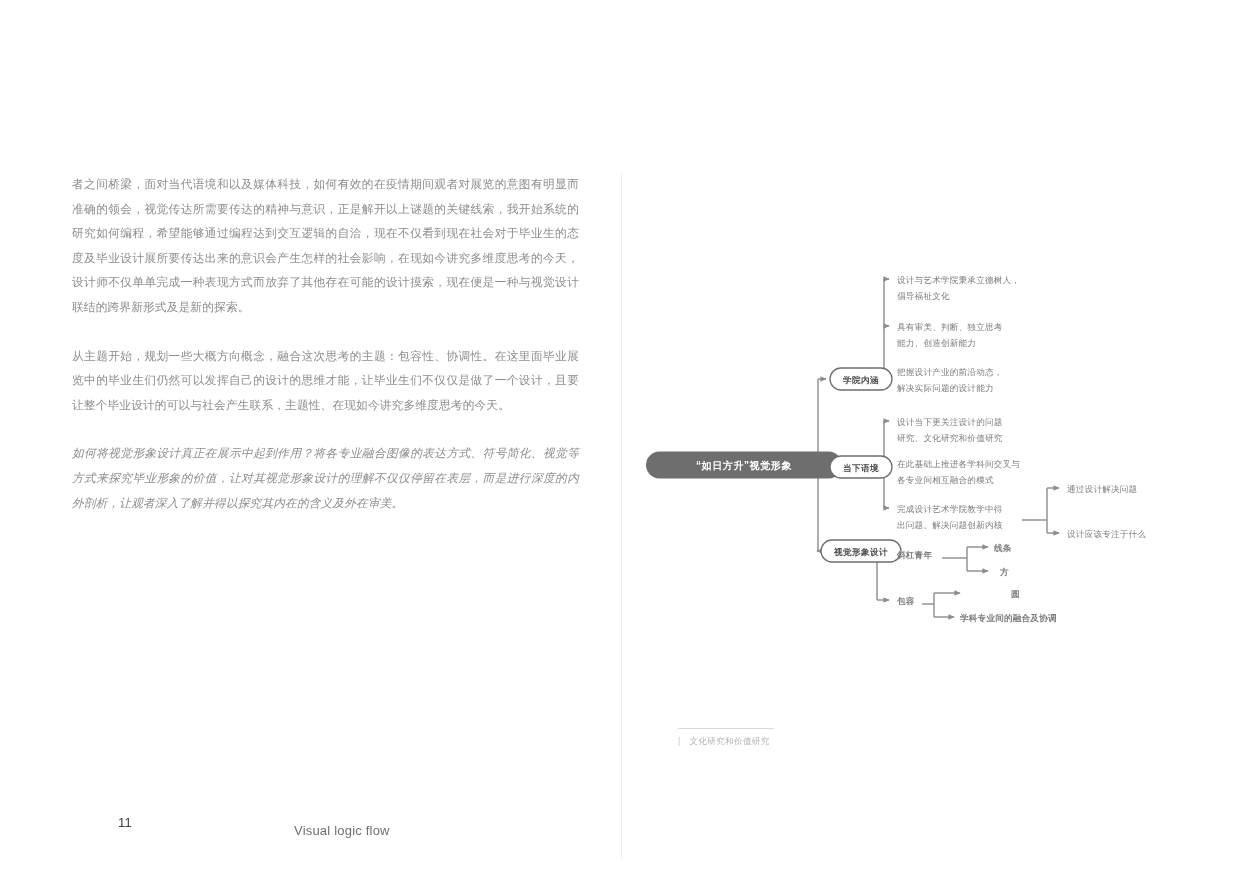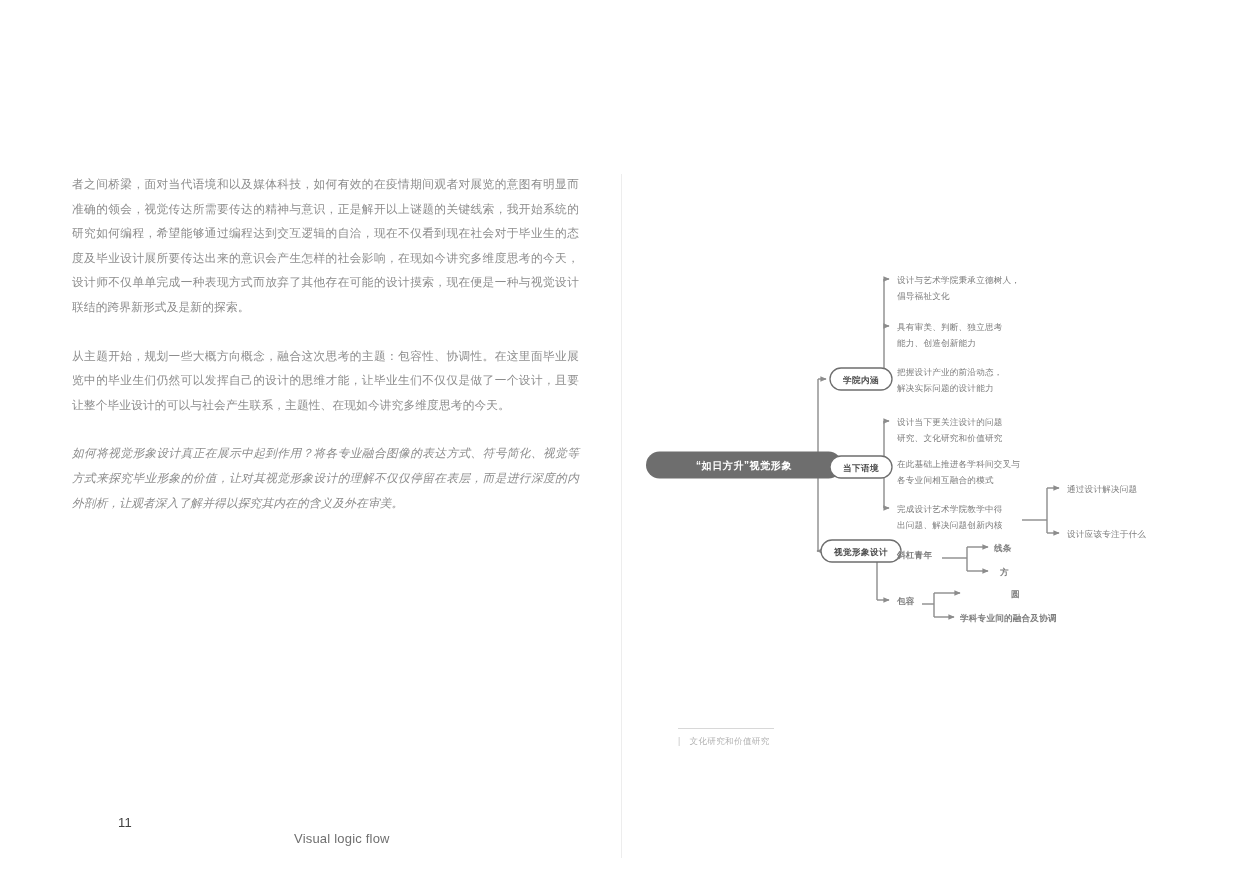--- a/index.html
+++ b/index.html
@@ -62,21 +62,21 @@
     position: absolute;
     left: 46px;
     top: 0;
     font-size: 13px;
     color: #404040;
     letter-spacing: 0.3px;
   }
   .running-head {
     position: absolute;
     left: 222px;
-    top: 16px;
+    top: 8px;
     font-size: 13px;
     color: #6f6f6f;
     letter-spacing: 0.2px;
   }
 
   
   .diagram-column {
     position: absolute;
     left: 622px;
     top: 174px;

